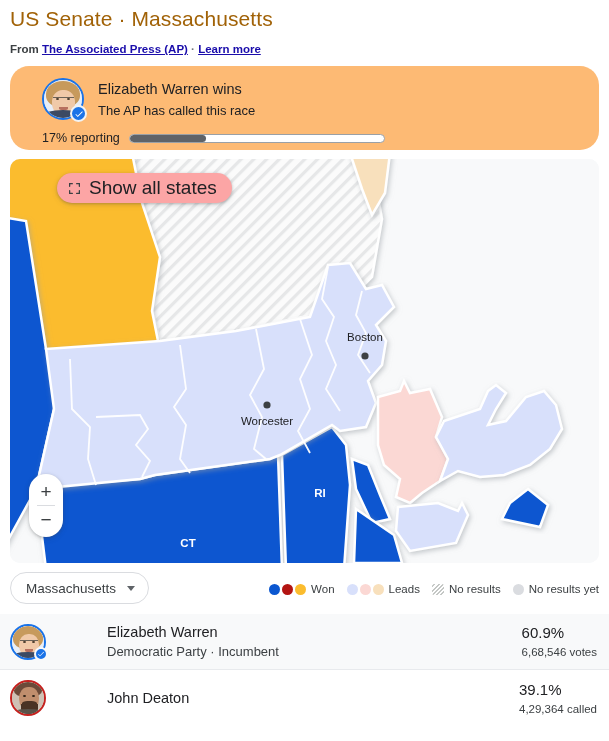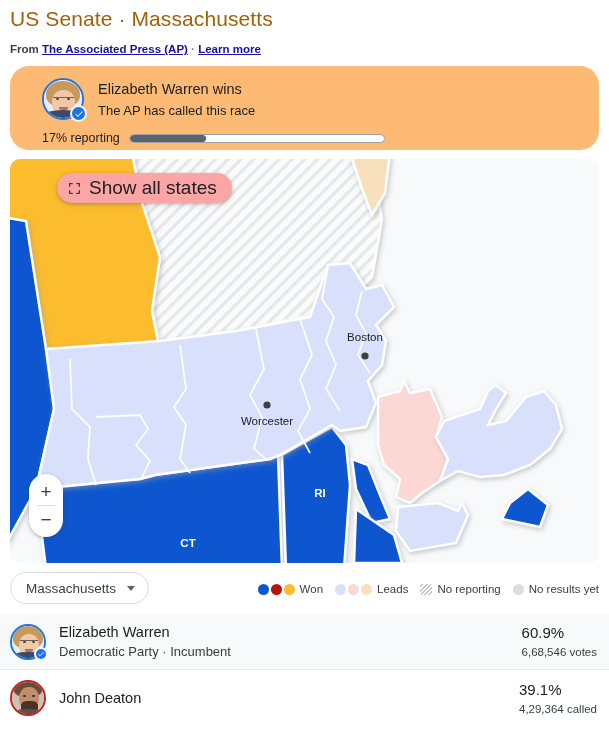--- a/index.html
+++ b/index.html
@@ -220,20 +220,21 @@
     width: 12px; height: 11px; border-radius: 2px;
     background: repeating-linear-gradient(-45deg,#ffffff 0 1.5px,#c4c7c5 1.5px 3px);
   }
 
   
   #results { margin-top: 8px; }
   .result-row {
     display: flex; align-items: center;
     padding: 9px 12px 9px 10px;
     min-height: 56px;
+    gap: 48px;
   }
   .result-row.alt { background: #f8f9fa; border-bottom: 1px solid #e8eaed; }
   .res-avatar-wrap { position: relative; width: 36px; height: 36px; flex: 0 0 36px; }
   .res-avatar {
     width: 36px; height: 36px; border-radius: 50%; overflow: hidden; position: relative;
     border: 2px solid #1a73e8; background:#cfd8e8;
   }
   .res-avatar.rep { border-color: #c5221f; background:#d7c5b8; }
   .res-avatar .face-warren .hair { left:1px; top:0px; width:30px; height:23px; }
   .res-avatar .face-warren .skin { left:7px; top:8px; width:20px; height:23px; }
@@ -434,21 +435,21 @@
       <div class="legend-item">
         <span class="swatches">
           <span class="dot" style="background: rgb(216, 224, 251);"></span>
           <span class="dot" style="background: rgb(251, 216, 212);"></span>
           <span class="dot" style="background: rgb(248, 224, 188);"></span>
         </span>
         <span class="legend-label">Leads</span>
       </div>
       <div class="legend-item">
         <span class="hatch-dot"></span>
-        <span class="legend-label">No reporting</span>
+        <span class="legend-label">No results</span>
       </div>
       <div class="legend-item">
         <span class="swatches">
           <span class="dot" style="background: rgb(218, 220, 224);"></span>
         </span>
         <span class="legend-label">No results yet</span>
       </div>
     </div>
 </div>
 

